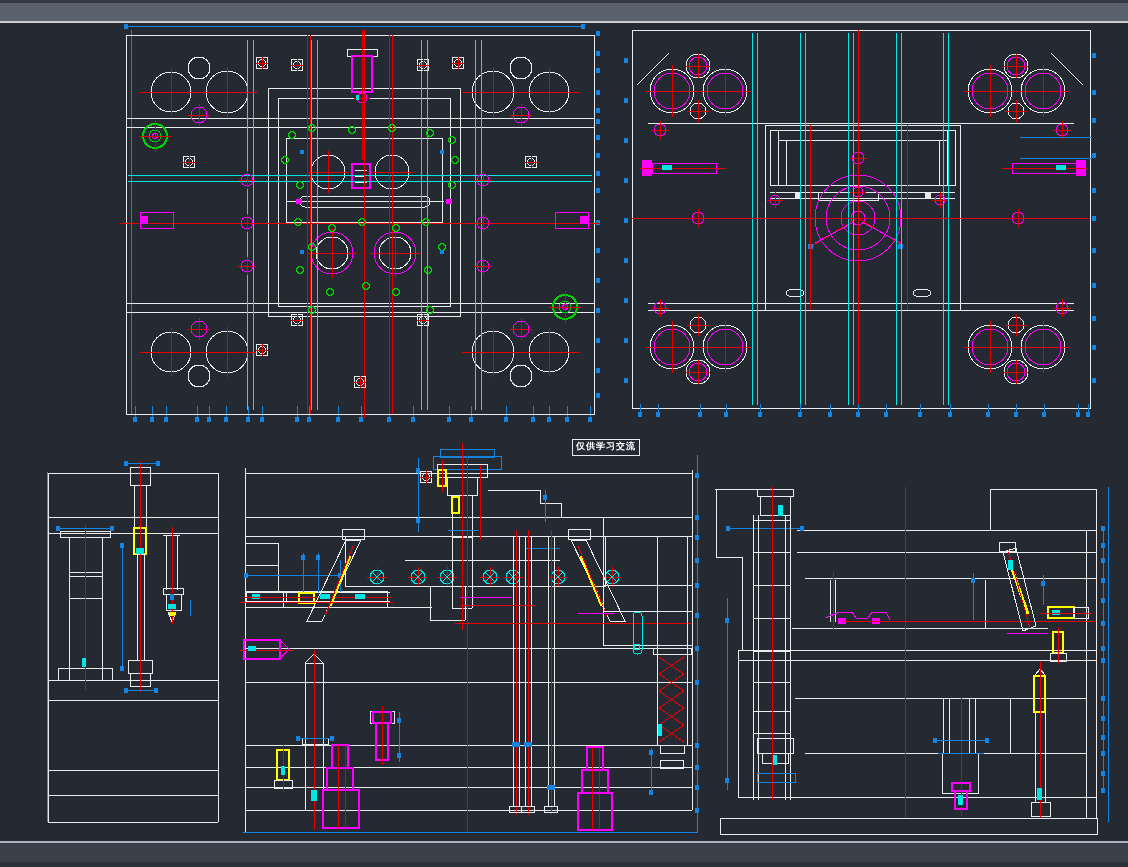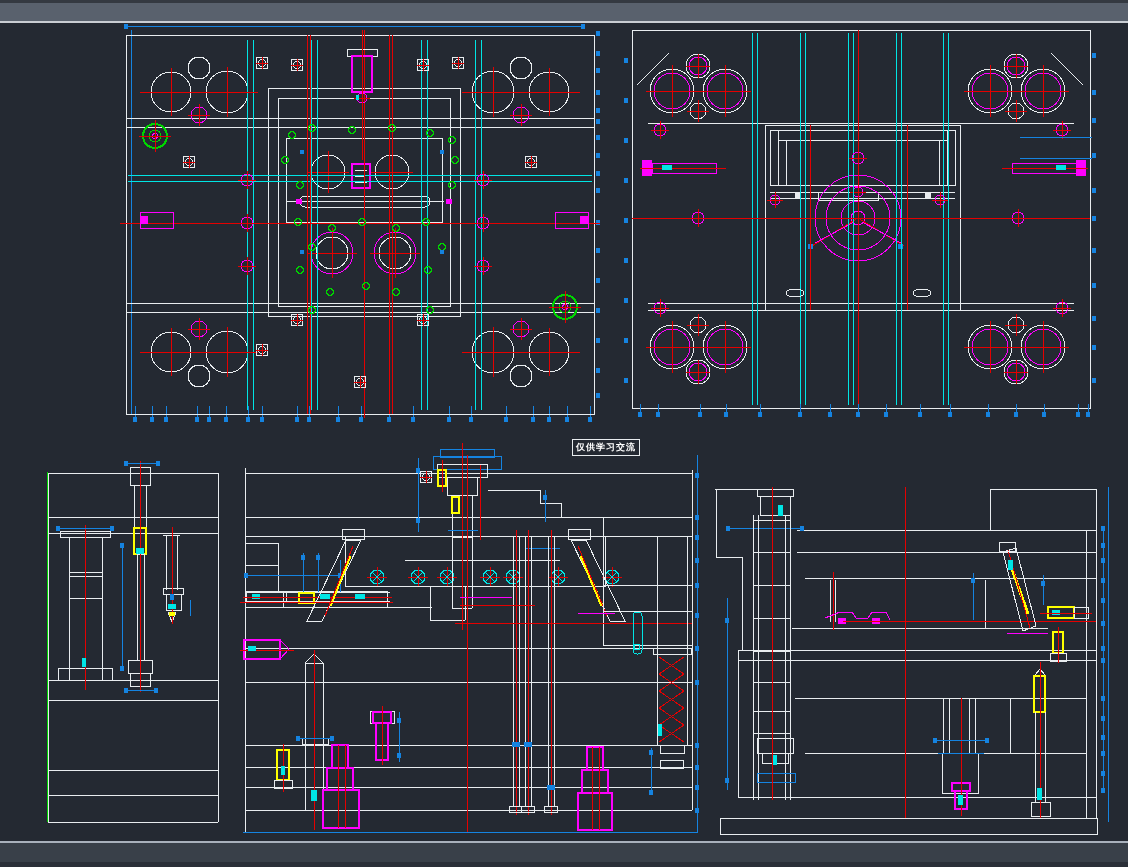--- a/index.html
+++ b/index.html
@@ -1,16 +1,16 @@
 <!DOCTYPE html>
 <html><head>
 <meta charset="utf-8">
 <style>
   html,body{margin:0;padding:0;background:#15181d;}
-  .screen{position:relative;width:1128px;height:867px;overflow:hidden;background:#242932;font-family:Liberation Sans, sans-serif;}
+  .screen{position:relative;width:1128px;height:867px;overflow:hidden;background:#242932;font-family:Liberation Mono, monospace;}
   .topbar{position:absolute;left:0;top:0;width:1128px;height:18px;background:#59616d;border-top:3px solid #343941;border-bottom:2px solid #c9cdd3;z-index:5;}
   .statusbar{position:absolute;left:0;top:841px;width:1128px;height:21px;background:#394049;border-top:2px solid #a9b1bc;z-index:5;}
   .taskstrip{position:absolute;left:0;top:862px;width:1128px;height:5px;background:#2a2f38;z-index:5;}
   svg.cad{position:absolute;left:0;top:0;z-index:1;shape-rendering:crispEdges;}
   .wmlabel{position:absolute;left:572px;top:439px;width:66px;height:15px;border:1px solid #e8ecef;color:#ffffff;font-size:9px;font-weight:bold;text-align:center;line-height:15px;letter-spacing:1px;z-index:3;background:transparent;}
 </style>
 </head>
 <body>
 
 <div class="screen">

